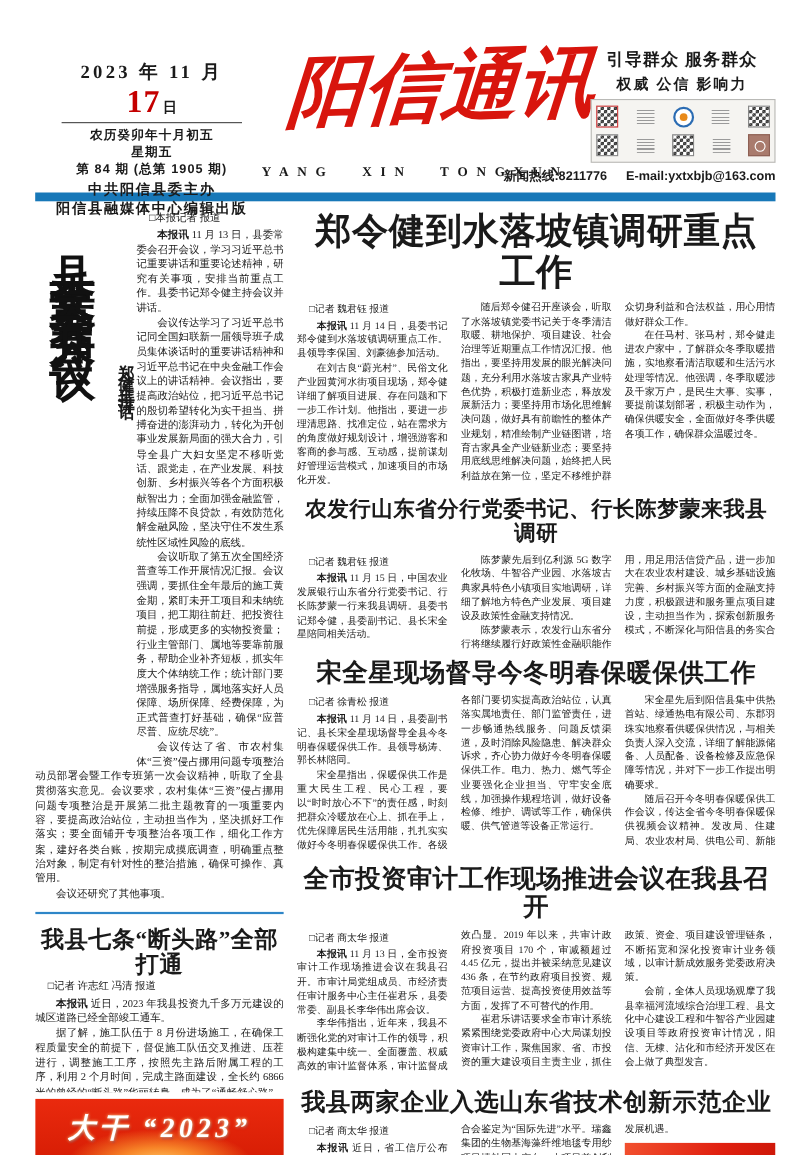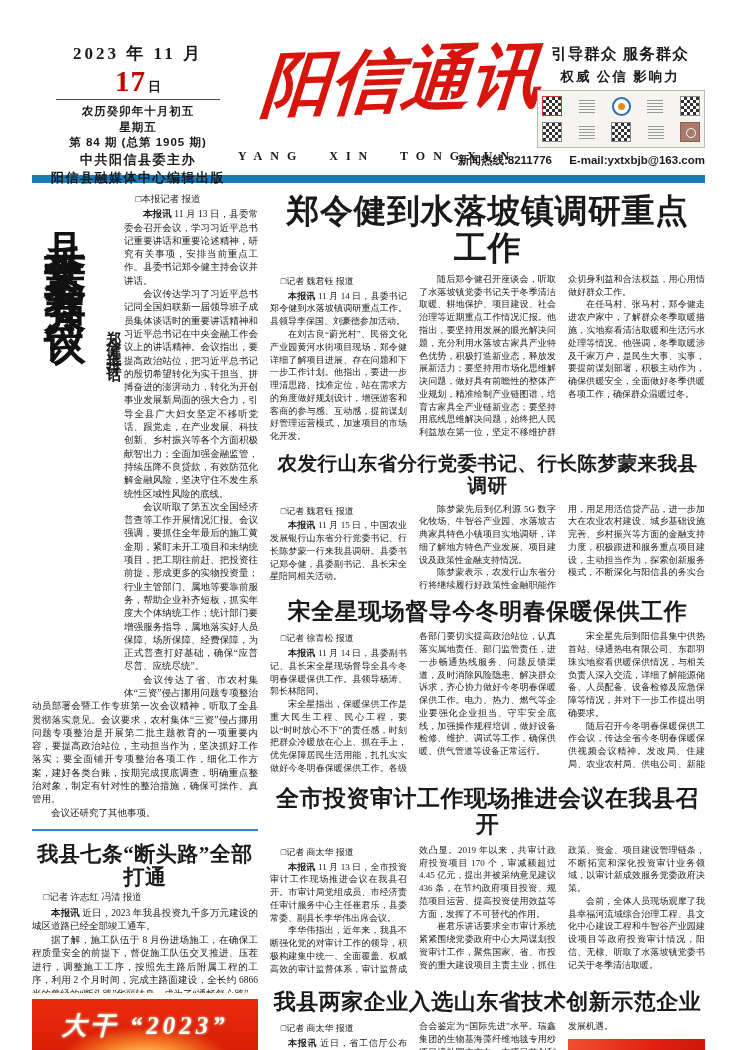--- a/index.html
+++ b/index.html
@@ -4,21 +4,21 @@
 <style>
   * { margin:0; padding:0; box-sizing:border-box; }
   html,body { background:#ffffff; }
   body { width:735px; height:1050px; overflow:hidden;
          font-family:"Liberation Serif","DejaVu Serif",serif; color:#1a1a1a; }
   .page { position:relative; width:735px; height:1050px; background:#fff;
           padding:34px 30px 0 32px; overflow:hidden; }
 
   
   .hdr { position:relative; height:140px; }
-  .hdr-left { position:absolute; left:10px; top:8px; width:192px; text-align:center; }
+  .hdr-left { position:absolute; left:10px; top:20px; width:192px; text-align:center; }
   .d1 { font-size:17px; font-weight:700; letter-spacing:3px; }
   .d2 { line-height:1.05; margin-top:1px; }
   .day { font-size:29px; font-weight:700; color:#c40000; letter-spacing:1px; }
   .daysuf { font-size:13px; font-weight:700; margin-left:2px; }
   .dsep { border-top:1.5px solid #444; margin:3px 14px 4px; }
   .d3 { font-family:"Liberation Sans","DejaVu Sans",sans-serif; font-size:11.5px;
         font-weight:700; line-height:1.35; letter-spacing:1px; }
   .d4 { font-family:"Liberation Sans","DejaVu Sans",sans-serif; font-size:13px;
         font-weight:700; line-height:1.35; letter-spacing:1.5px; }
   .masthead { position:absolute; left:206px; top:0; width:326px; text-align:center;
@@ -230,21 +230,21 @@
         </div>
       </article>
 
       <article>
         <h2 class="h-a4">全市投资审计工作现场推进会议在我县召开</h2>
         <div class="cols c-a4">
           <p class="byline">□记者 商太华 报道</p>
           <p><b>本报讯</b> <span>11 月 13 日，全市投资审计工作现场推进会议在我县召开。市审计局党组成员、市经济责任审计服务中心主任崔君乐，县委常委、副县长李华伟出席会议。</span></p>
           <p>李华伟指出，近年来，我县不断强化党的对审计工作的领导，积极构建集中统一、全面覆盖、权威高效的审计监督体系，审计监督成效凸显。2019 年以来，共审计政府投资项目 170 个，审减额超过 4.45 亿元，提出并被采纳意见建议 436 条，在节约政府项目投资、规范项目运营、提高投资使用效益等方面，发挥了不可替代的作用。</p>
           <p>崔君乐讲话要求全市审计系统紧紧围绕党委政府中心大局谋划投资审计工作，聚焦国家、省、市投资的重大建设项目主责主业，抓住政策、资金、项目建设管理链条，不断拓宽和深化投资审计业务领域，以审计新成效服务党委政府决策。</p>
-          <p>会前，全体人员现场观摩了我县幸福河流域综合治理工程、县文化中心建设工程和牛智谷产业园建设项目等政府投资审计情况，阳信、无棣、听取了水落坡镇党委书记关于冬季清洁取暖。</p>
+          <p>会前，全体人员现场观摩了我县幸福河流域综合治理工程、县文化中心建设工程和牛智谷产业园建设项目等政府投资审计情况，阳信、无棣、沾化和市经济开发区在会上做了典型发言。</p>
         </div>
       </article>
 
       <article>
         <h2 class="h-a5">我县两家企业入选山东省技术创新示范企业</h2>
         <div class="cols c-a5">
           <p class="byline">□记者 商太华 报道</p>
           <p><b>本报讯</b> <span>近日，省工信厅公布了 2023 年山东省技术创新示范企业名单，我县滨阳燃化、瑞鑫集团公司两家企业成功入选。</span></p>
           <p>滨阳公司 1 万吨 / 纤维级聚苯硫醚新材料项目总投资 6.8 亿元，2021 年 4 月成功开工运行。采用该技术建设的 80 吨 / 年聚苯硫醚中试装置被中国石油和化学工业联合会鉴定为“国际先进”水平。瑞鑫集团的生物基海藻纤维地毯专用纱项目填补国内空白，本项目首创利用阻燃、抑菌防霉等性能的海藻纤维制备生物基海藻纺织专用纱，既提升了纤维的性能，解决海藻纤维着色等业内共性问题和卡脖子问题。</p>
           <p>入选技术创新示范企业，将为企业带来政策、市场等方面更多的发展机遇。</p>

